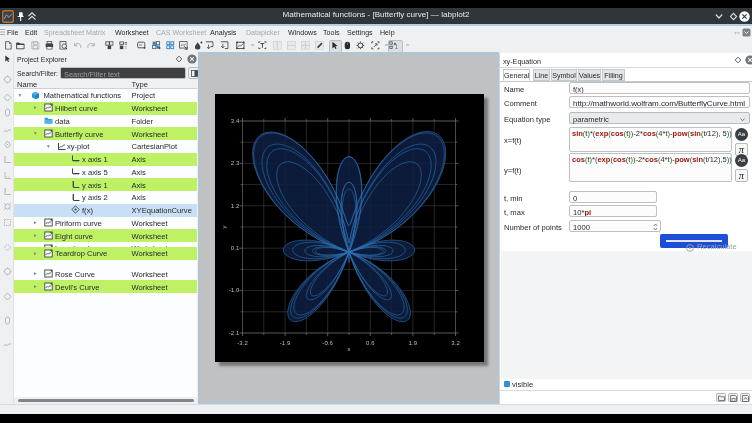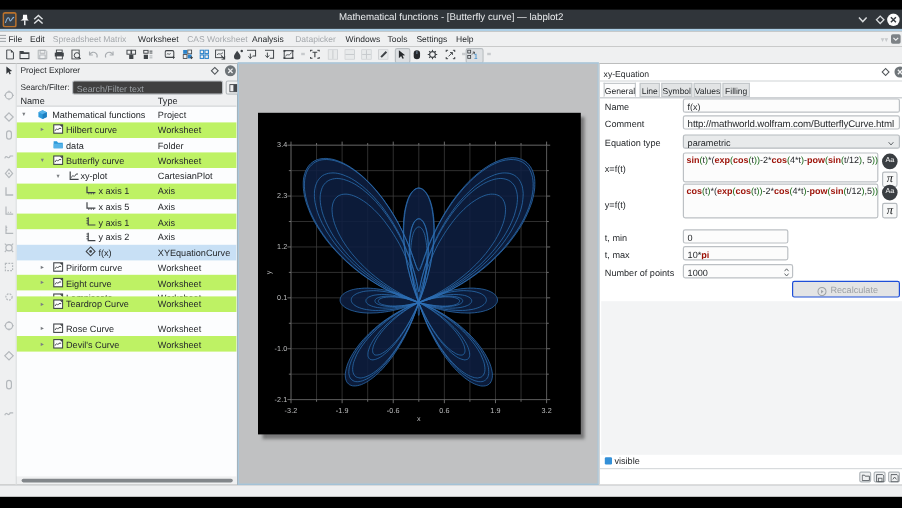--- a/index.html
+++ b/index.html
@@ -56,21 +56,21 @@
 .tab.on { background:#fcfcfc; border-bottom-color:#fcfcfc; }
 #tabline { position:absolute; left:0; top:28px; width:253px; height:1px; background:#c4c8cb; }
 .flabel { position:absolute; left:4px; font-size:7.6px; color:#26292c; }
 .finput { position:absolute; left:69px; width:181px; background:#fcfcfc; border:1px solid #bcc0c4; border-radius:2px; font-size:7.4px; color:#26292c; padding:1.5px 0 0 3px; height:11.5px; white-space:nowrap; overflow:hidden; }
 .fcombo { position:absolute; left:69px; width:181px; background:#e8eaeb; border:1px solid #b6bbbf; border-radius:2px; font-size:7.6px; color:#26292c; padding:1.5px 0 0 3px; height:12px; }
 .formula { position:absolute; left:69px; width:163px; background:#fcfcfc; border:1px solid #bcc0c4; border-radius:2px; font-size:7.5px; padding:1px 0 0 2px; height:25px; white-space:nowrap; color:#26292c; }
 .fn { color:#9c1006; font-weight:bold; }
 .pr { color:#0f640f; }
 .circbtn { position:absolute; left:235px; width:13px; height:13px; border-radius:50%; background:#3a3e42; color:#fff; font-size:6px; text-align:center; line-height:13px; }
 .pibtn { position:absolute; left:235px; width:13px; height:13px; border:1px solid #b6bbbf; border-radius:2px; background:#f7f8f8; color:#16181a; font-size:10.5px; text-align:center; line-height:12.5px; font-family:"Liberation Serif",serif; font-style:italic; }
-#recalc { position:absolute; left:160px; top:181.5px; width:90px; height:14px; background:#e3e4e5; border:1px solid #1d4ed8; border-radius:2px; color:#9da1a5; font-size:7.6px; line-height:13px; }
+#recalc { position:absolute; left:160px; top:181.5px; width:68px; height:14px; background:#e3e4e5; border:6px solid #1d4ed8; border-radius:2px; color:#9da1a5; font-size:7.6px; line-height:13px; }
 #visrow { position:absolute; left:4px; top:327px; font-size:7.6px; color:#26292c; }
 #vischk { position:absolute; left:0px; top:1.5px; width:5.5px; height:5.5px; background:#3390d8; border-radius:1px; }
 #rp-botsep { position:absolute; left:0; top:337px; width:253px; height:1px; background:#d8dbdd; }
 .botbtn { position:absolute; top:340px; width:10px; height:9.5px; border:1px solid #b0b5b9; border-radius:1.5px; background:#f0f1f2; }
 </style>
 </head>
 <body>
 
 <div class="abs" id="titlebar"></div>
 <svg class="abs" style="left:2px;top:9.5px" width="12" height="13" viewBox="0 0 12 13">

